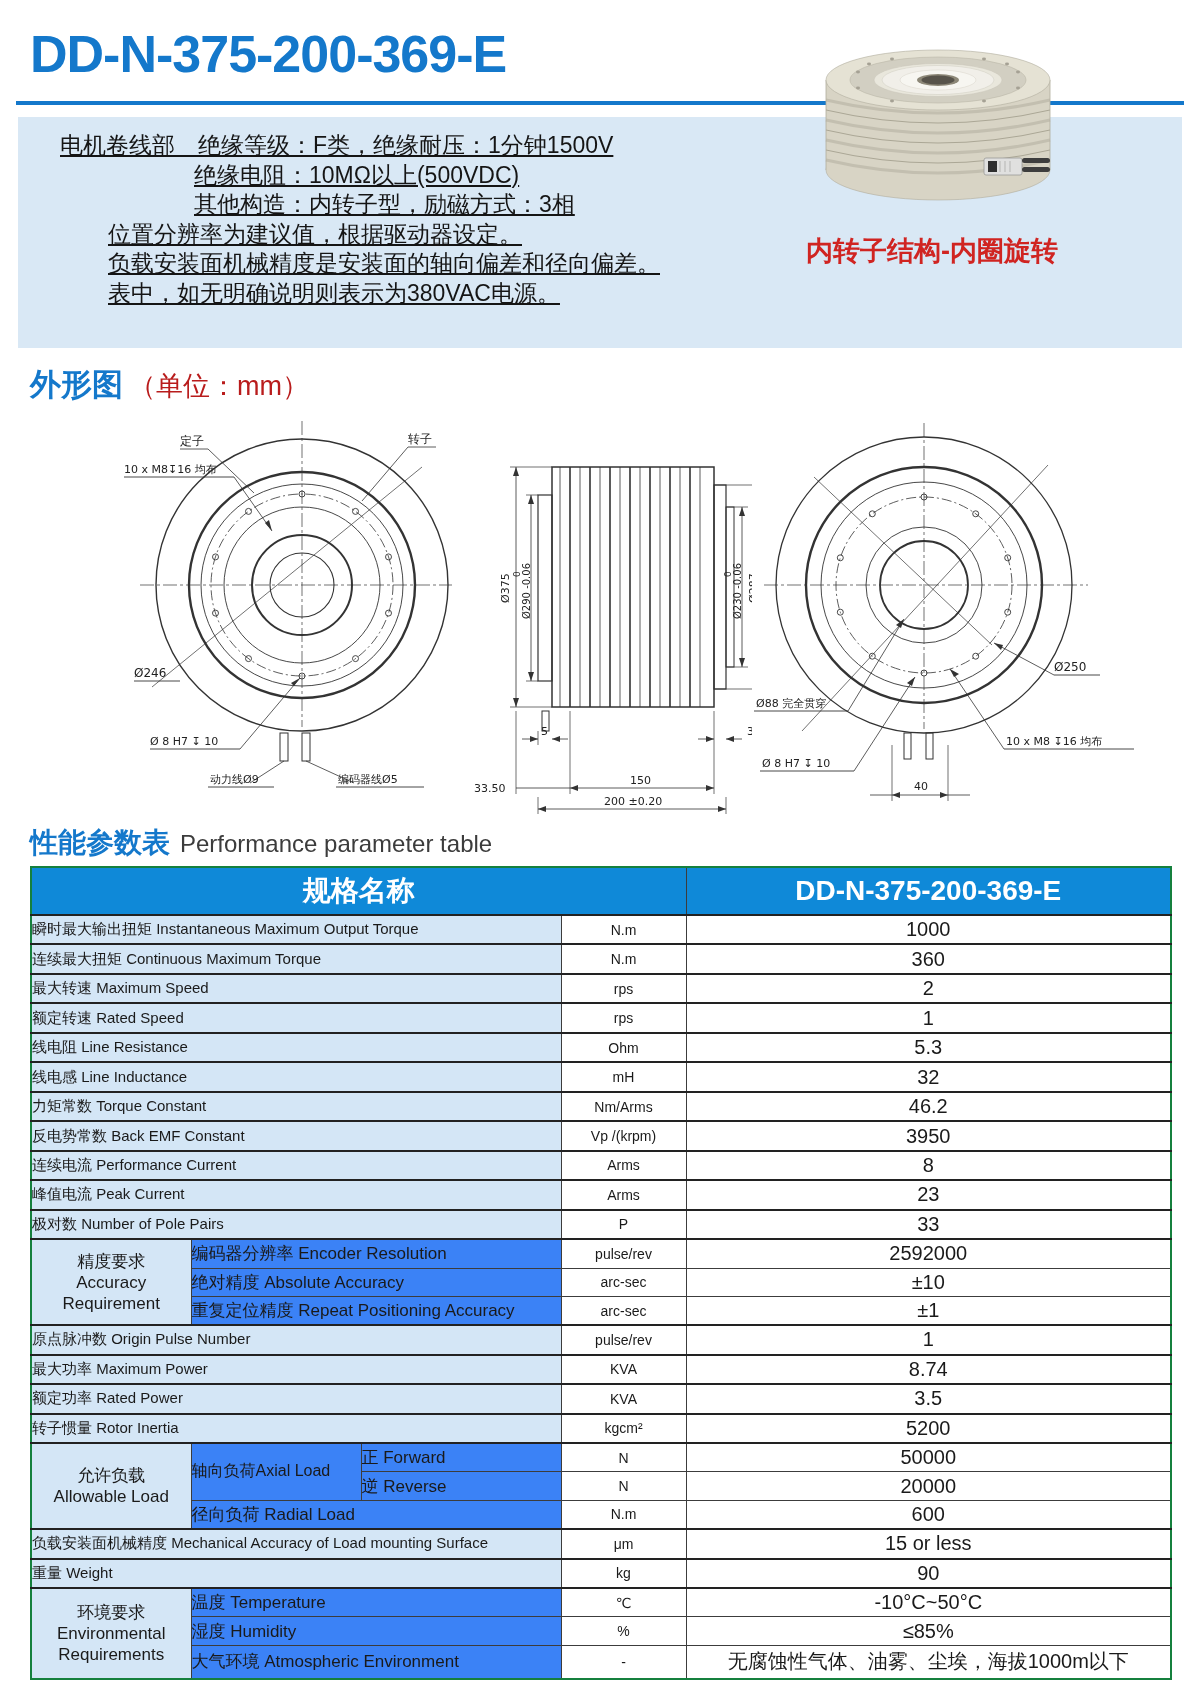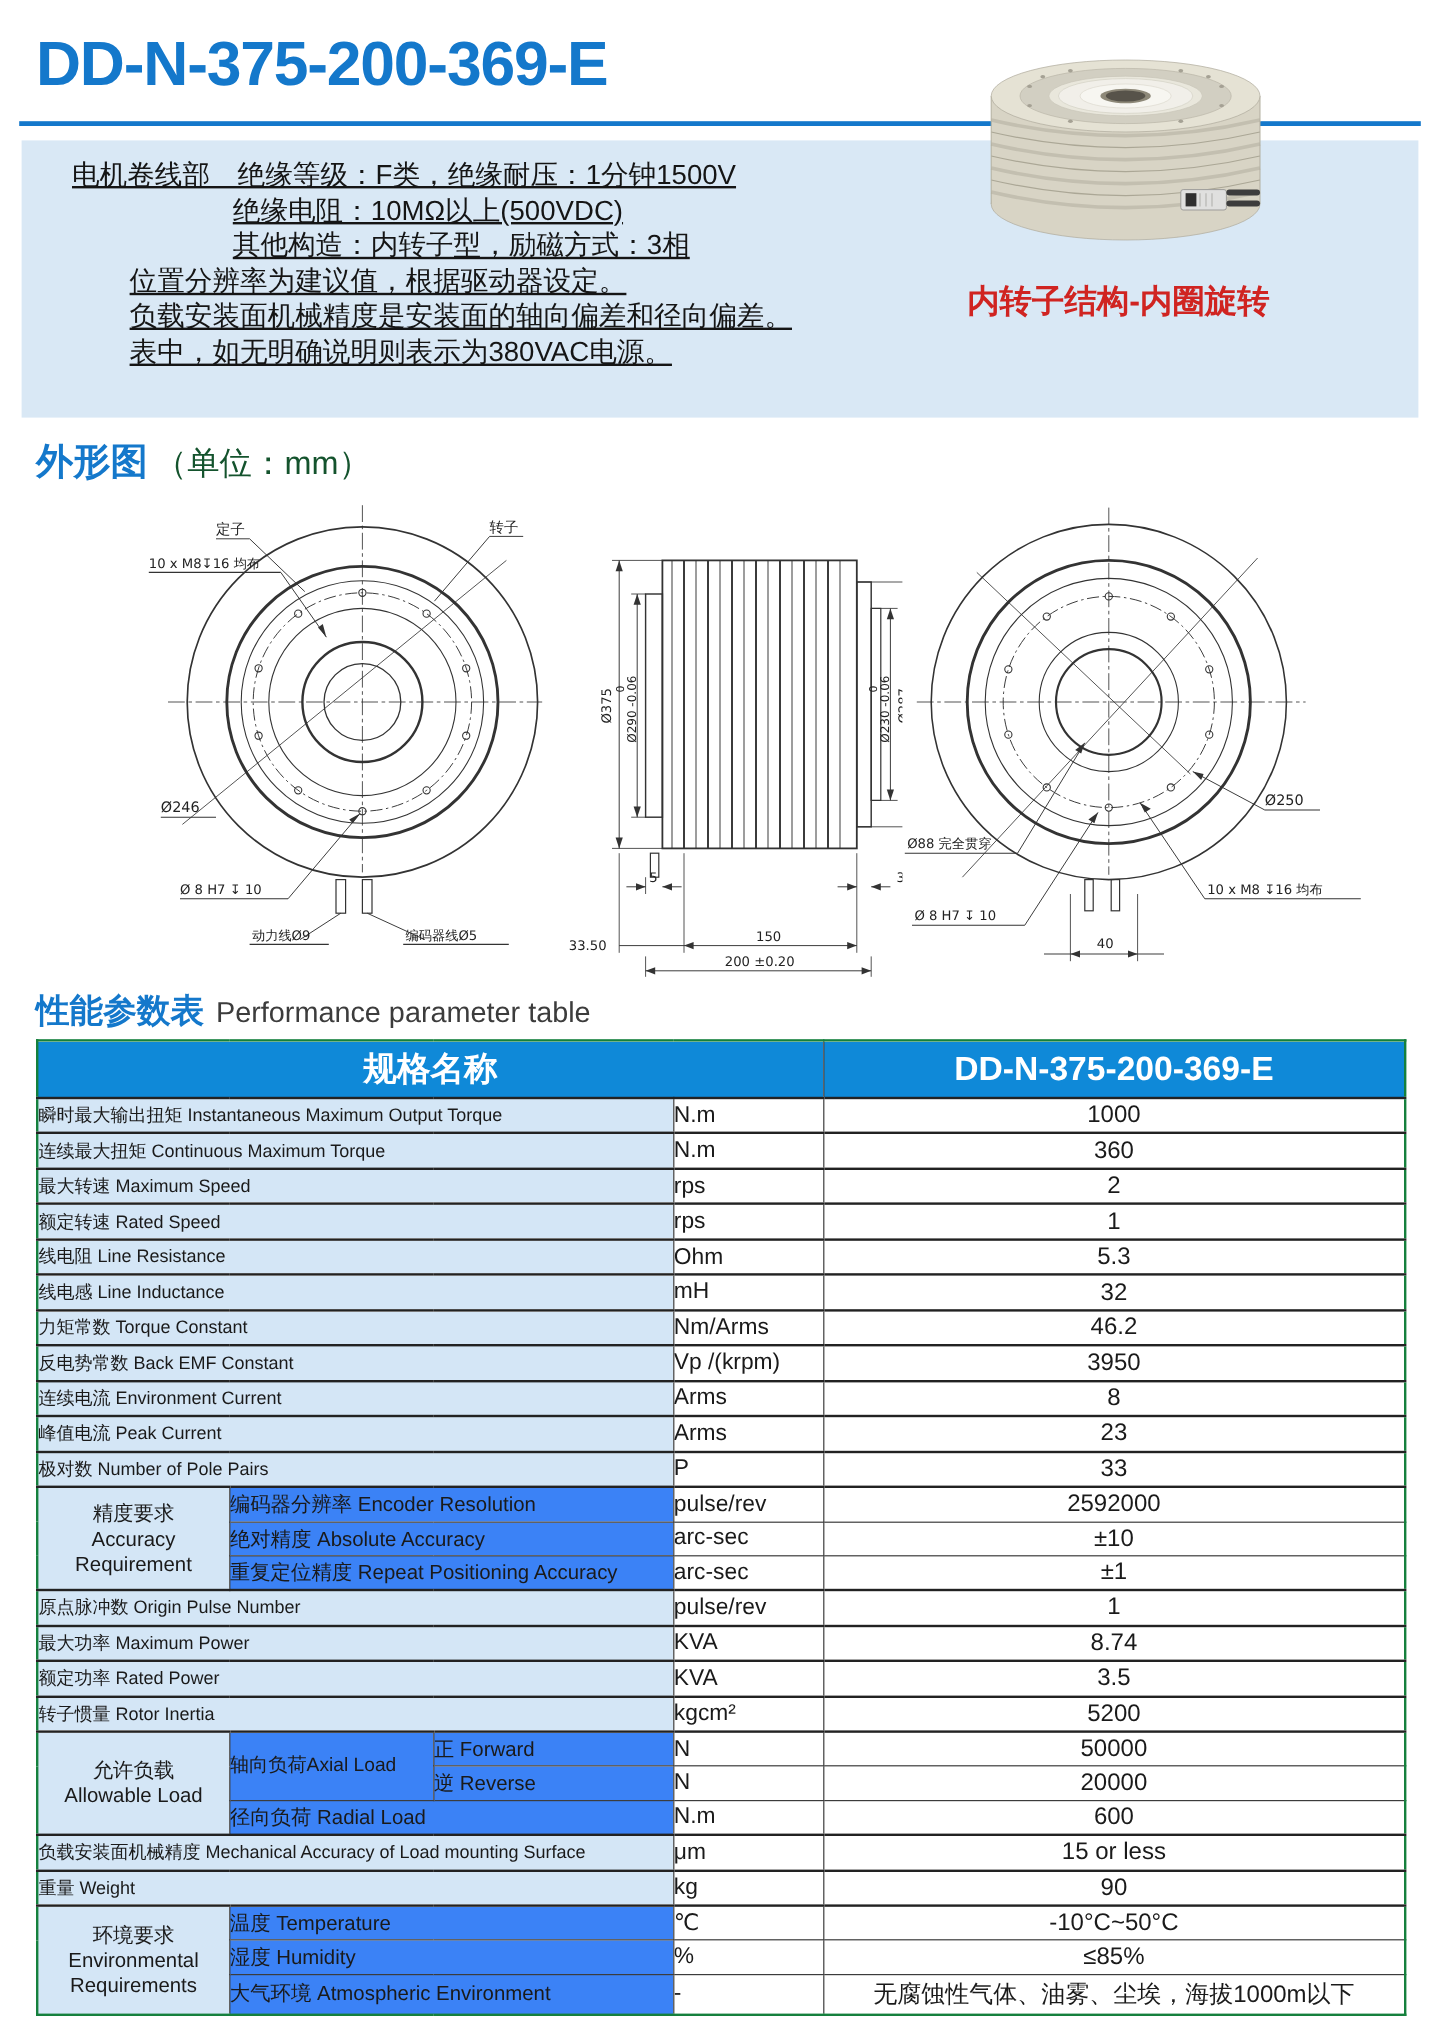--- a/index.html
+++ b/index.html
@@ -14,21 +14,21 @@
     letter-spacing:-1px;
   }
   .blue-rule{left:16px;top:101px;width:1168px;height:4px;background:#1478cb;}
   .info-box{left:18px;top:117px;width:1164px;height:231px;background:#d9e8f5;}
   .intro{left:60px;top:131px;font-size:23px;line-height:29.5px;color:#151515;text-decoration:underline;}
   .intro .ind-a{padding-left:134px;}
   .intro .ind-b{padding-left:48px;}
   .photo-caption{left:806px;top:233px;font-size:27px;font-weight:bold;color:#d02421;}
   .section-title{font-weight:bold;color:#1478cb;}
   .outline-title{left:30px;top:364px;font-size:31px;}
-  .outline-unit{font-size:27px;font-weight:normal;color:#14532d;margin-left:6px;}
+  .outline-unit{font-size:27px;font-weight:normal;color:#b91c1c;margin-left:6px;}
   .perf-title{left:30px;top:824px;font-size:28px;}
   .perf-en{font-size:24px;font-weight:normal;color:#3c3c3c;margin-left:10px;}
   .drawing{background:#ffffff;}
   .dw-text{font-family:"DejaVu Sans",sans-serif;fill:#222222;}
 
   table.perf{
     position:absolute;left:30px;top:866px;width:1140px;height:814px;
     border-collapse:collapse;table-layout:fixed;
   }
   table.perf{border:2px solid #15803d;}
@@ -47,21 +47,21 @@
   td.glbl{
     background:#d4e6f6;font-size:17px;text-align:center;white-space:pre-line;
     line-height:21px;
   }
   td.slbl{
     background:#3b82f6;font-size:17px;padding-left:10px;white-space:nowrap;
   }
   td.sm{font-size:15px;}
   td.axial{font-size:16px;}
   td.u{
-    background:#ffffff;font-size:19px;white-space:nowrap;
+    background:#ffffff;font-size:14px;text-align:center;white-space:nowrap;
     border-left:2px solid #222;border-right:2px solid #222;
   }
   td.v{background:#ffffff;font-size:20px;text-align:center;white-space:nowrap;}
 </style>
 </head>
 <body>
 
 <div class="abs doc-title">DD-N-375-200-369-E</div>
 <div class="abs blue-rule"></div>
 
@@ -356,21 +356,21 @@
     <td class="lbl" colspan="3">力矩常数 Torque Constant</td>
     <td class="u">Nm/Arms</td>
     <td class="v">46.2</td>
   </tr>
   <tr class="m">
     <td class="lbl" colspan="3">反电势常数 Back EMF Constant</td>
     <td class="u">Vp /(krpm)</td>
     <td class="v">3950</td>
   </tr>
   <tr class="m">
-    <td class="lbl" colspan="3">连续电流 Environment Current</td>
+    <td class="lbl" colspan="3">连续电流 Performance Current</td>
     <td class="u">Arms</td>
     <td class="v">8</td>
   </tr>
   <tr class="m">
     <td class="lbl" colspan="3">峰值电流 Peak Current</td>
     <td class="u">Arms</td>
     <td class="v">23</td>
   </tr>
   <tr class="m">
     <td class="lbl" colspan="3">极对数 Number of Pole Pairs</td>

